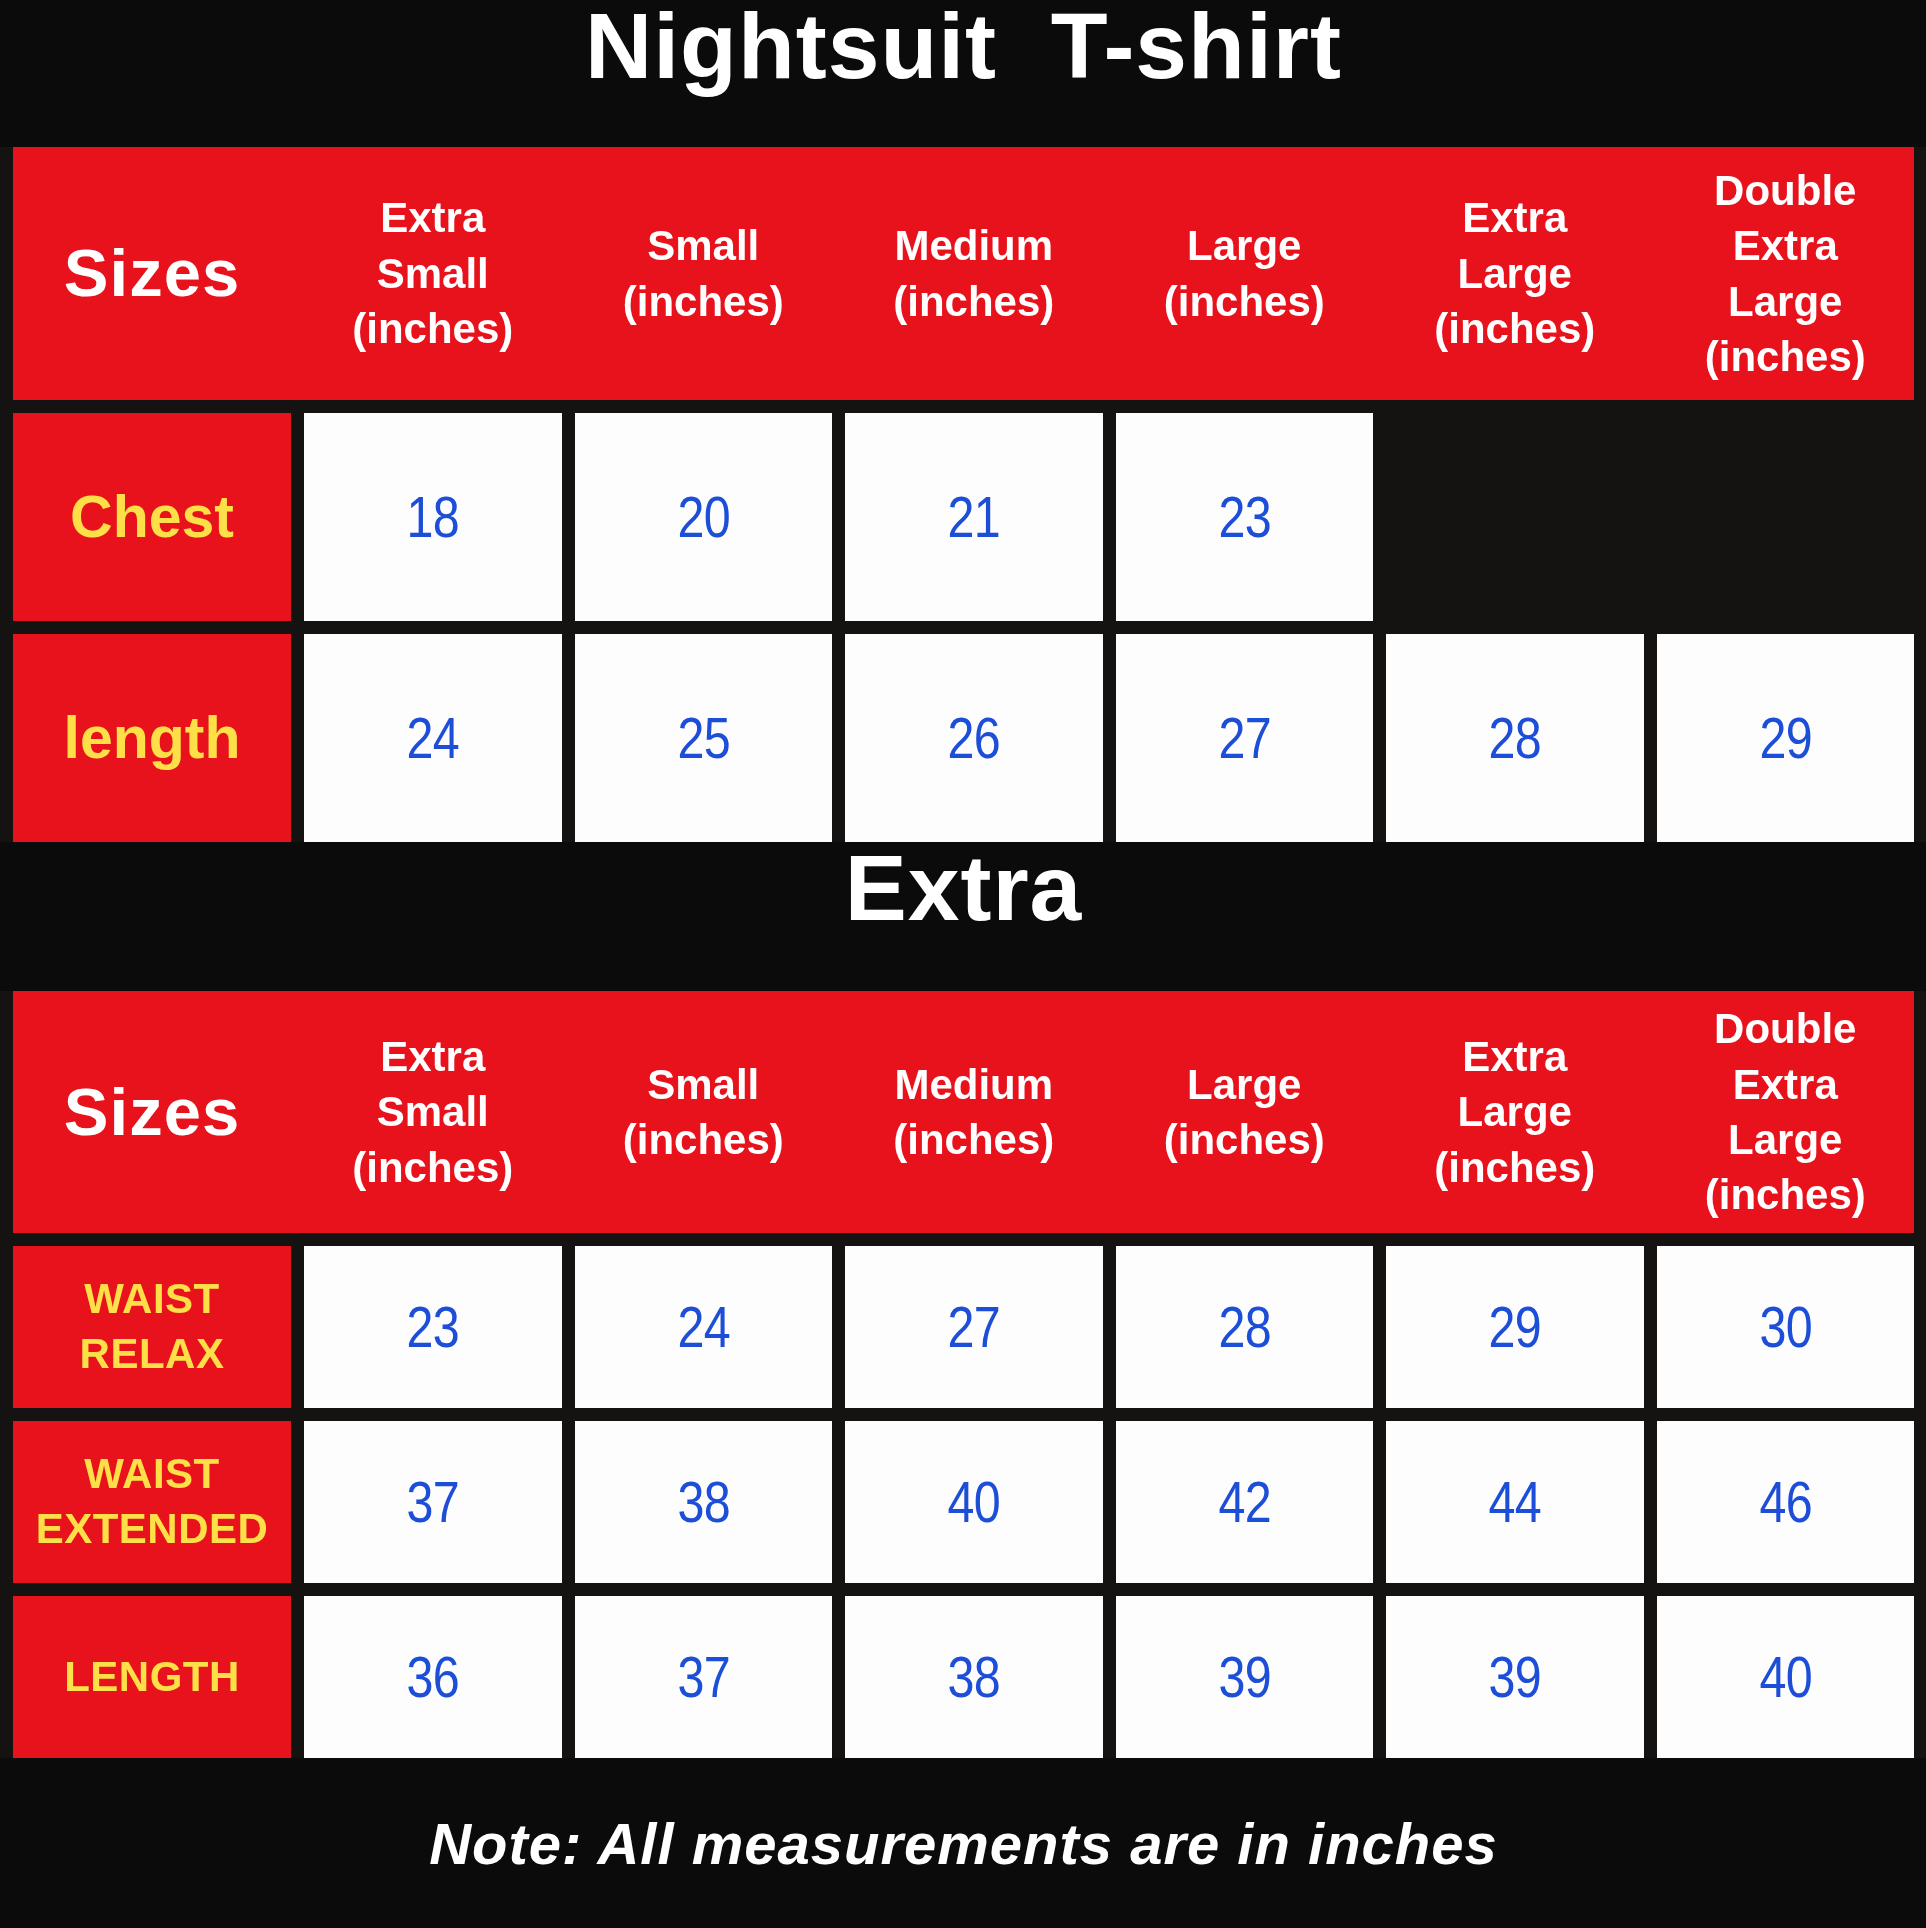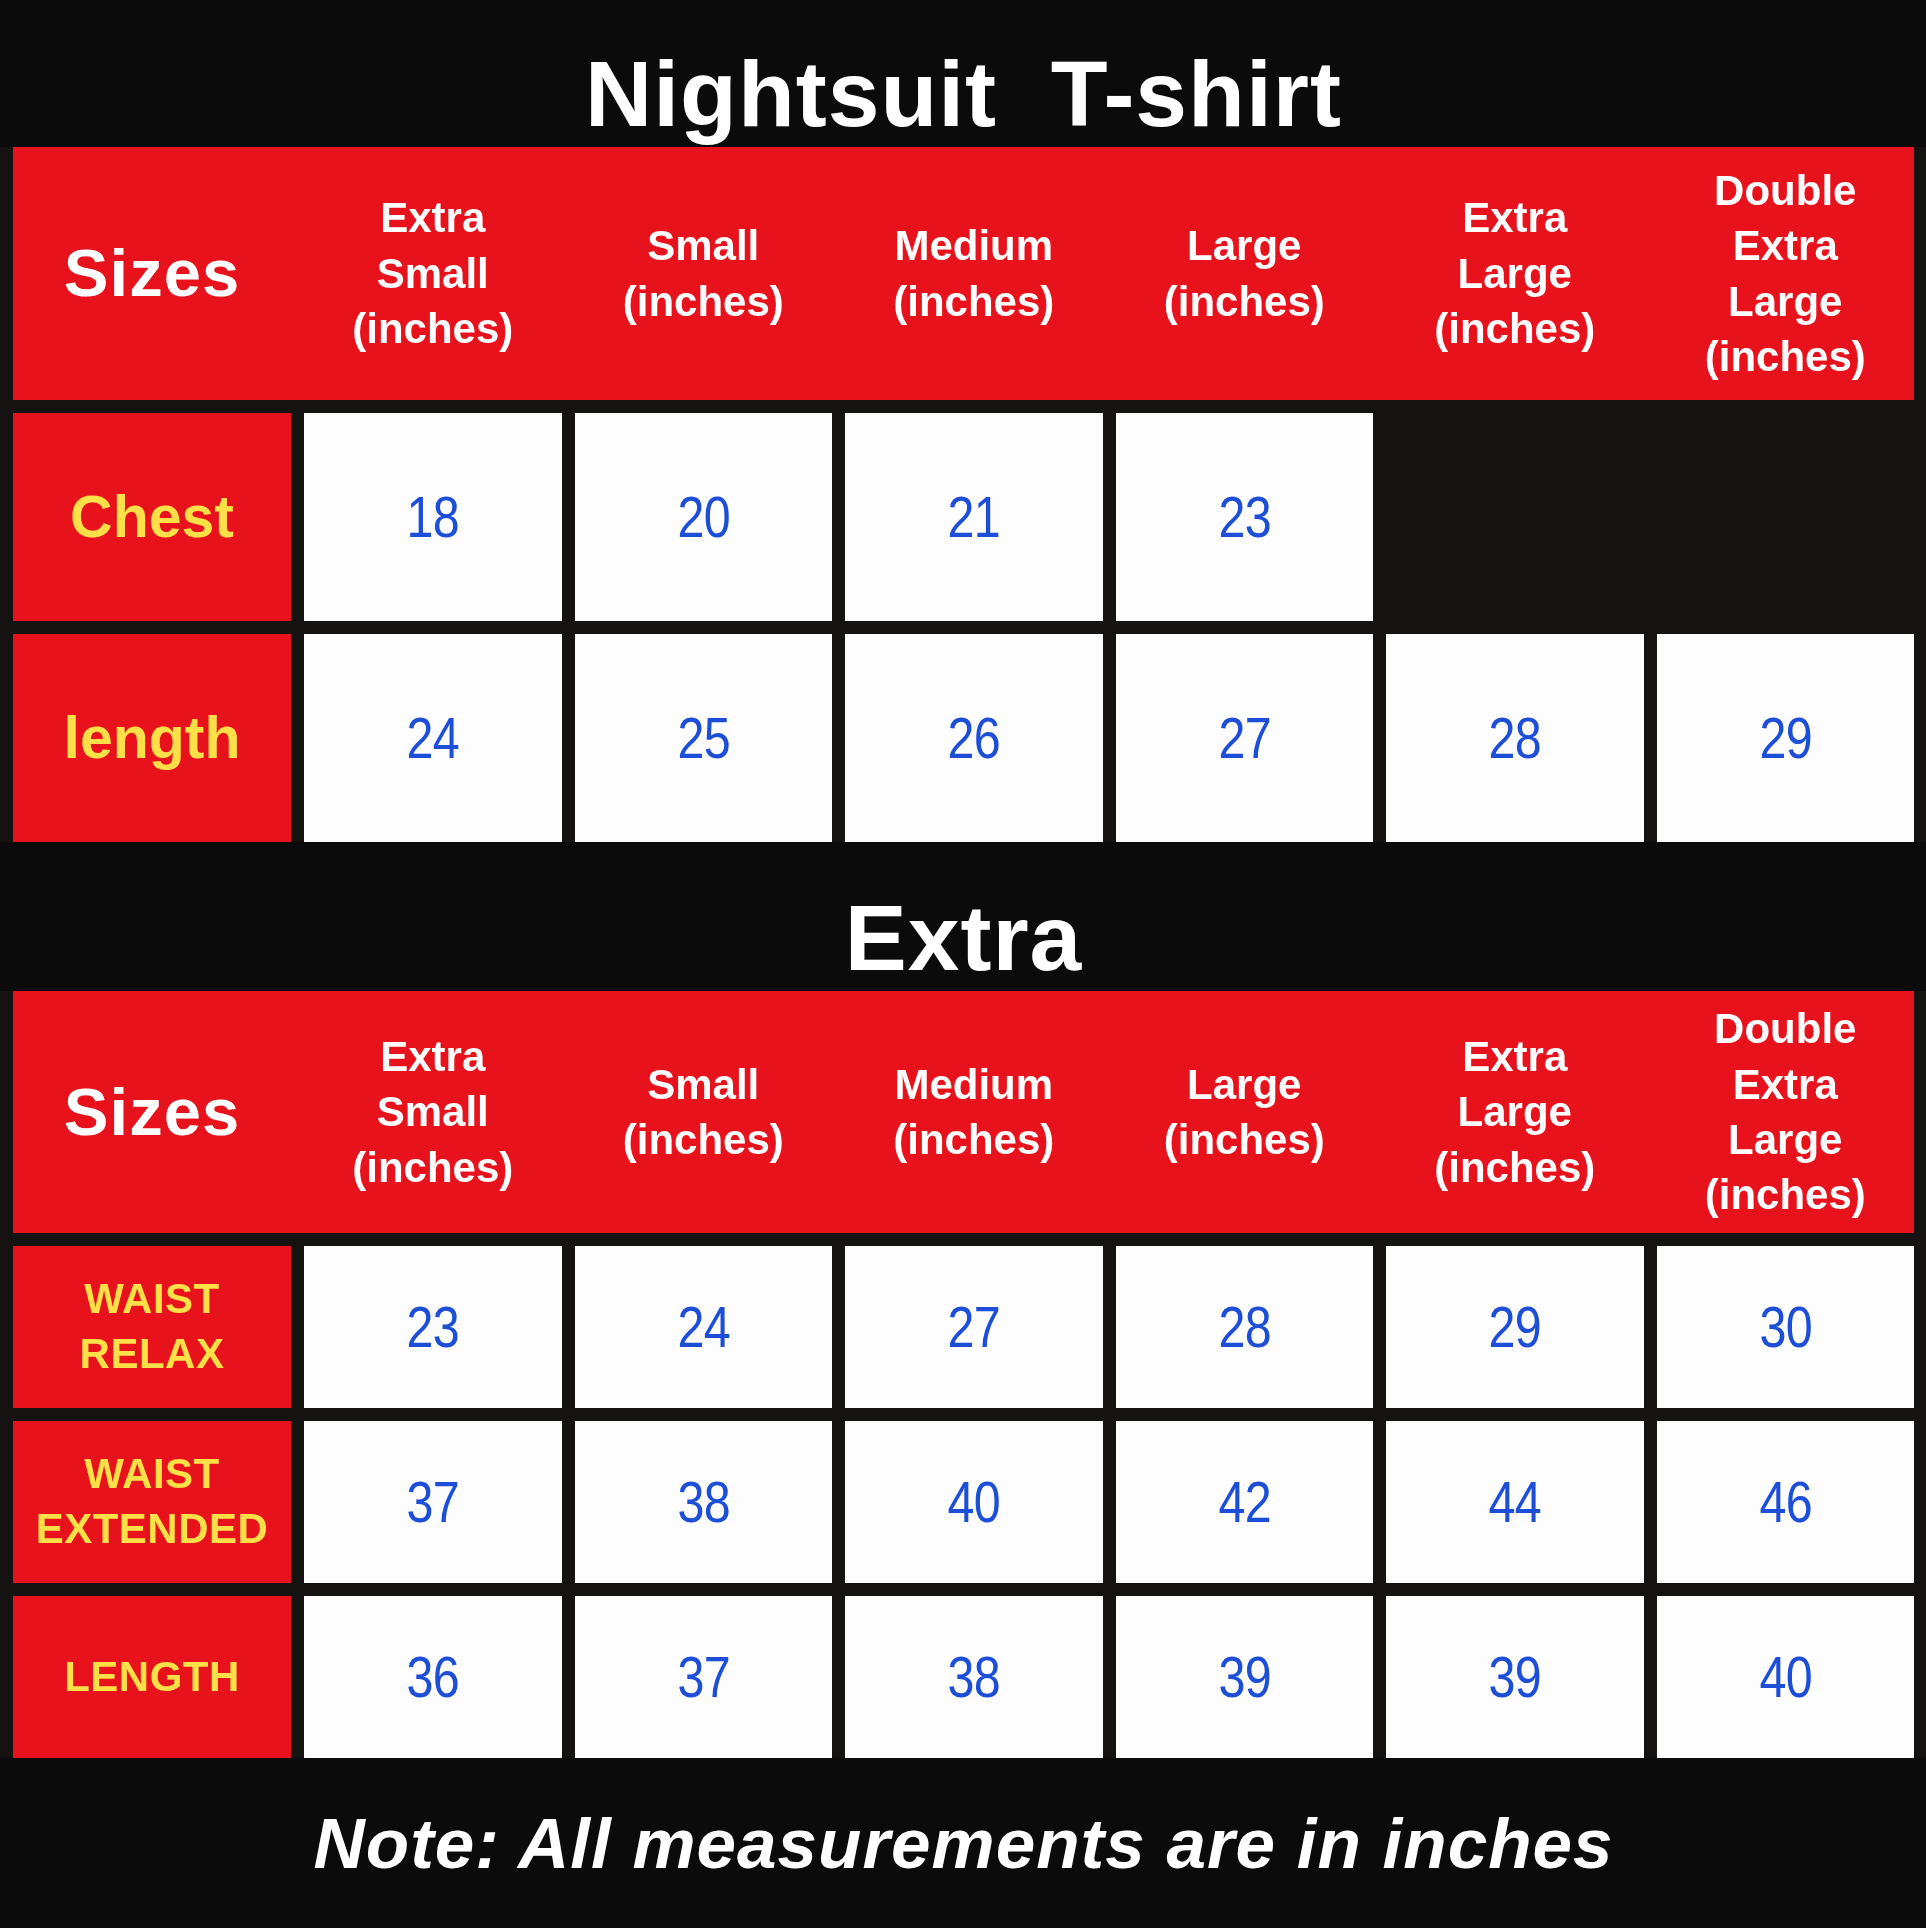--- a/index.html
+++ b/index.html
@@ -14,21 +14,21 @@
     background: #151212;
     font-family: "Liberation Sans", "DejaVu Sans", sans-serif;
     display: flex;
     flex-direction: column;
     overflow: hidden;
     box-sizing: border-box;
   }
   .band {
     background: #0b0b0b;
     display: flex;
-    align-items: flex-end;
+    align-items: flex-start;
     justify-content: center;
     flex: 0 0 auto;
   }
   .title-band   { height: 147px; }
   .pajama-band  { height: 149px; }
   .title-text {
     color: #ffffff;
     font-size: 93px;
     font-weight: 700;
     white-space: pre;
@@ -97,21 +97,21 @@
   }
   .footer-band {
     flex: 1 1 auto;
     background: #0b0b0b;
     display: flex;
     align-items: center;
     justify-content: center;
   }
   .note-text {
     color: #ffffff;
-    font-size: 71px;
+    font-size: 58px;
     font-style: italic;
     font-weight: 600;
     letter-spacing: 1px;
     white-space: pre;
   }
 </style>
 </head>
 <body>
 
 <div class="poster">

